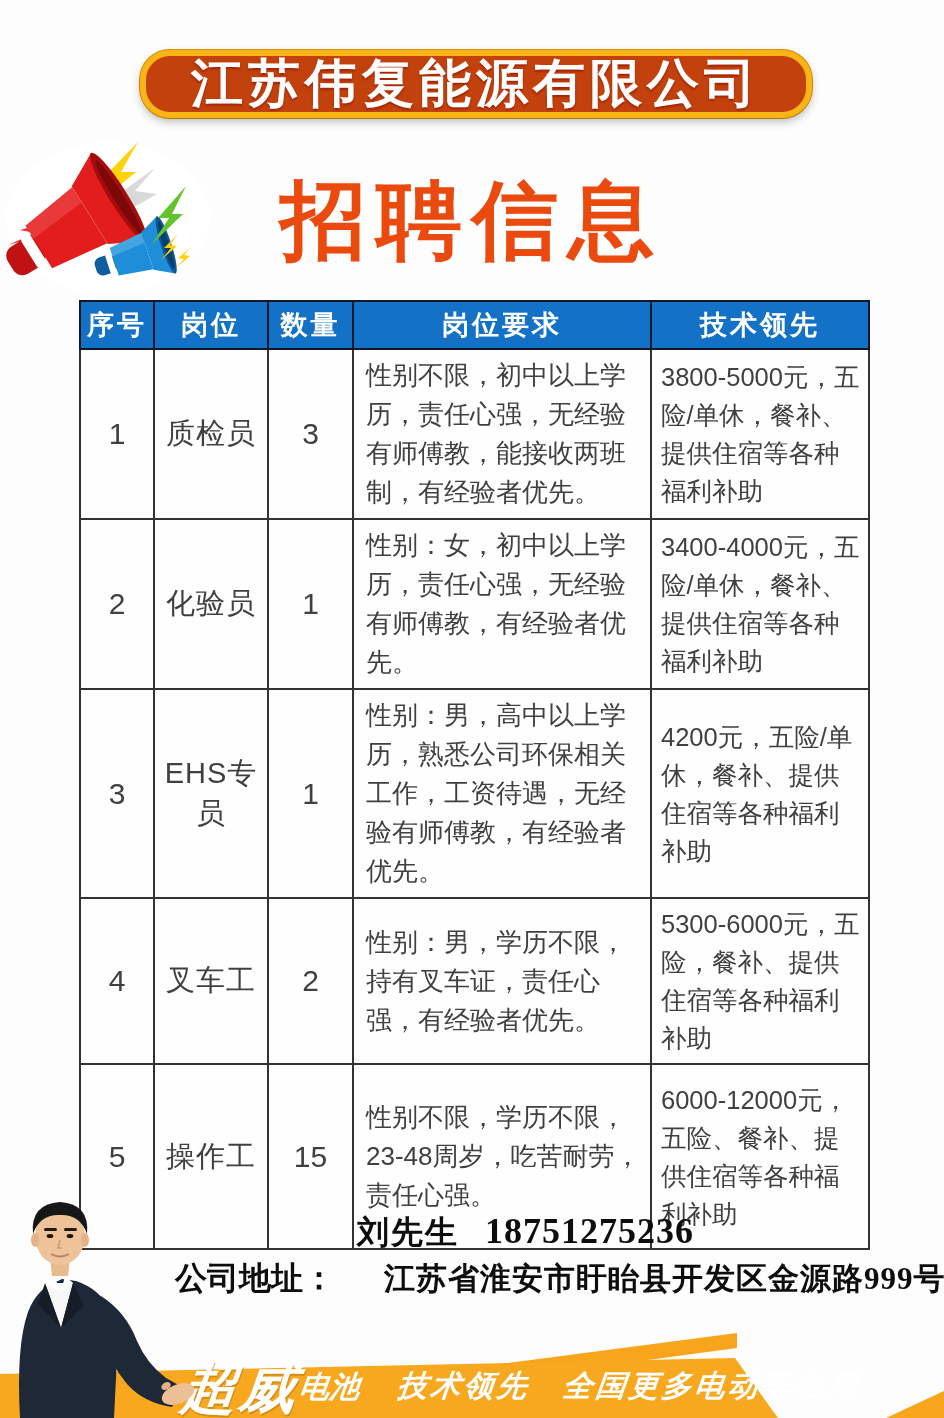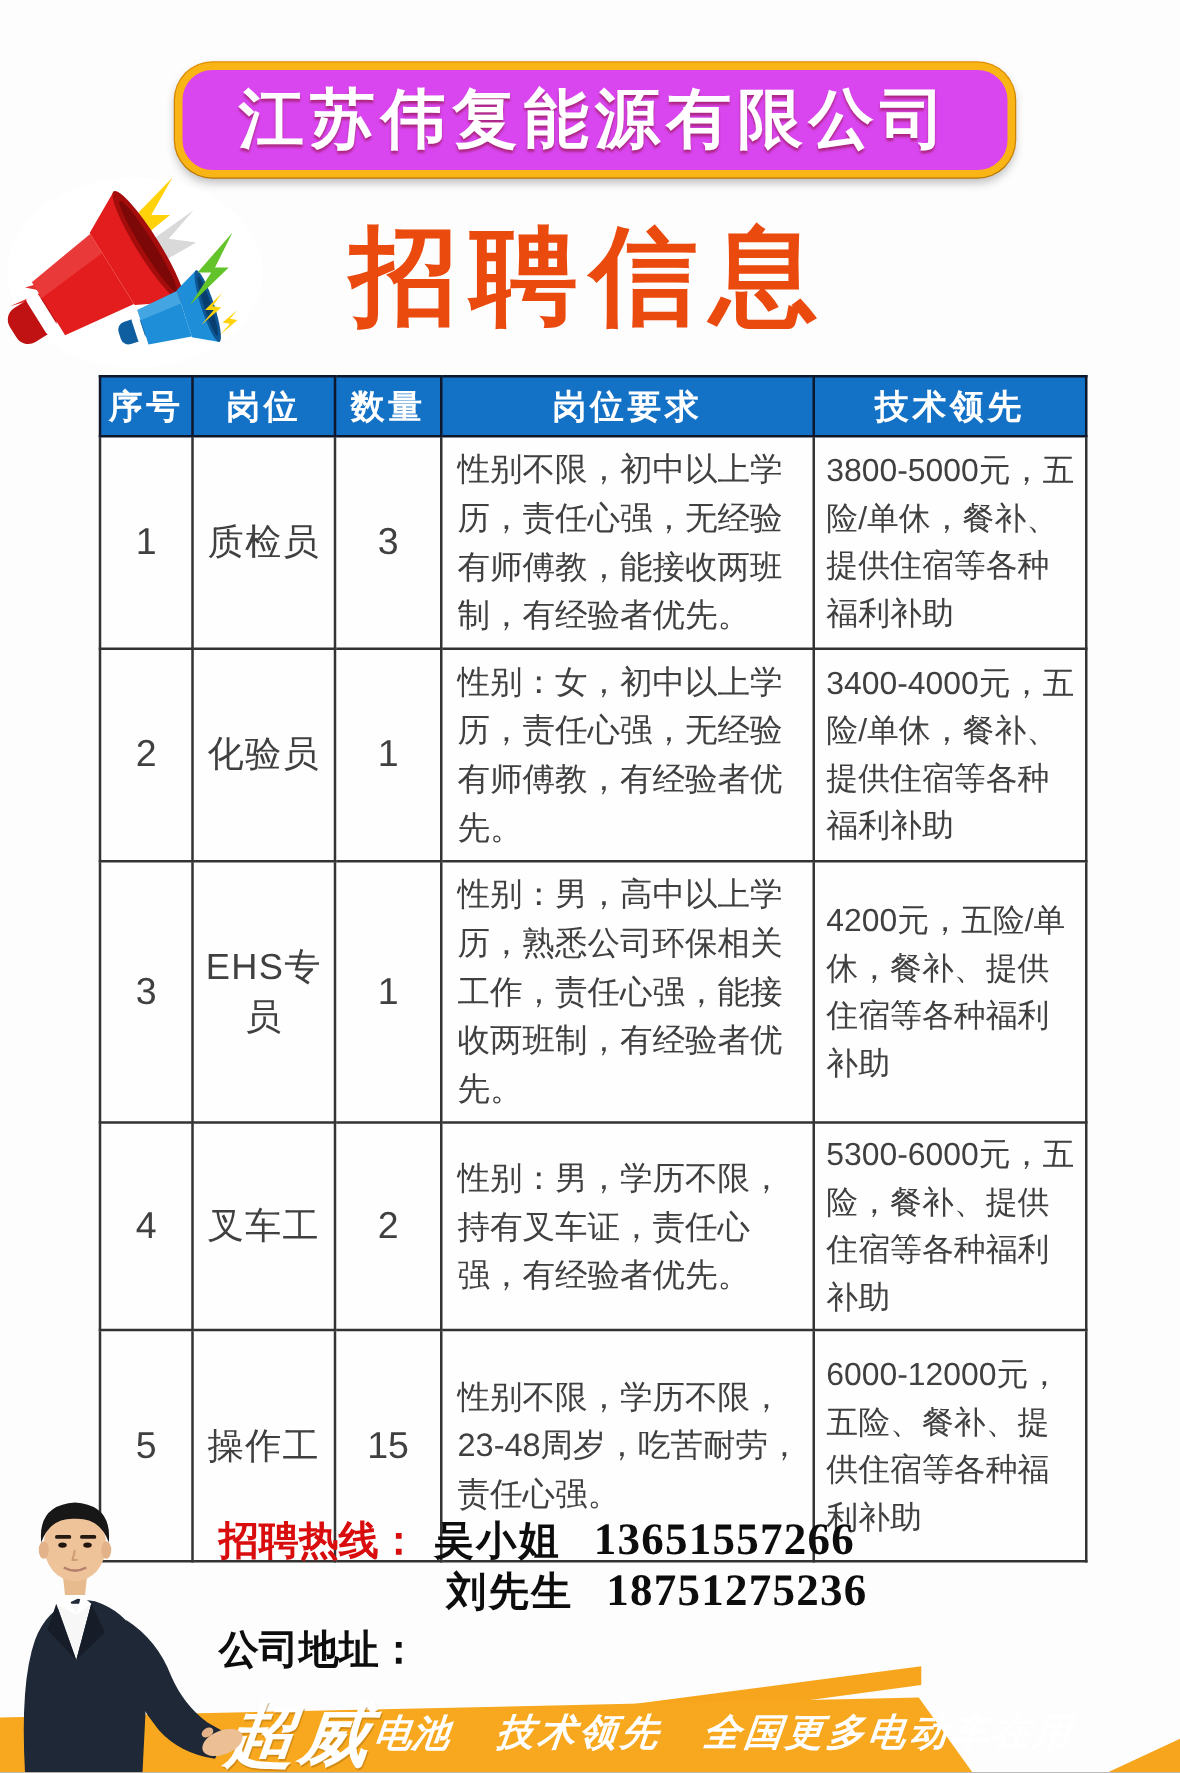--- a/index.html
+++ b/index.html
@@ -3,22 +3,22 @@
 <meta charset="utf-8">
 <style>
   html,body{margin:0;padding:0;background:#888;}
   #page{
     position:relative;width:944px;height:1418px;margin:0 auto;
     background:#fdfdfd;overflow:hidden;
     font-family:"Liberation Sans","DejaVu Sans",sans-serif;
   }
   
   .company-banner{
-    position:absolute;left:140px;top:50px;width:672px;height:92px;
-    box-sizing:border-box;background:#d946ef;
+    position:absolute;left:140px;top:50px;width:672px;height:68px;
+    box-sizing:border-box;background:#c2410c;
     border:6px solid #f9b415;border-radius:30px;
     box-shadow:0 4px 8px rgba(0,0,0,.25),0 0 0 1px #e89303;
     display:flex;align-items:center;justify-content:center;
   }
   .company-banner .txt{
     color:#ffffff;font-family:"Liberation Serif","DejaVu Serif",serif;
     font-weight:900;font-size:52px;letter-spacing:5px;white-space:nowrap;
     text-shadow:0 2px 2px rgba(120,0,0,.45);
   }
   
@@ -142,52 +142,48 @@
       <td class="c">2</td>
       <td class="pos">化验员</td>
       <td class="c">1</td>
       <td class="req">性别：女，初中以上学历，责任心强，无经验有师傅教，有经验者优先。</td>
       <td class="sal">3400-4000元，五险/单休，餐补、提供住宿等各种福利补助</td>
     </tr>
     <tr style="height:162px">
       <td class="c">3</td>
       <td class="pos">EHS专员</td>
       <td class="c">1</td>
-      <td class="req">性别：男，高中以上学历，熟悉公司环保相关工作，责任心强，能接收两班制，有经验者优先。</td>
+      <td class="req">性别：男，高中以上学历，熟悉公司环保相关工作，工资待遇，无经验有师傅教，有经验者优先。</td>
       <td class="sal">4200元，五险/单休，餐补、提供住宿等各种福利补助</td>
     </tr>
     <tr style="height:160px">
       <td class="c">4</td>
       <td class="pos">叉车工</td>
       <td class="c">2</td>
       <td class="req">性别：男，学历不限，持有叉车证，责任心强，有经验者优先。</td>
       <td class="sal">5300-6000元，五险，餐补、提供住宿等各种福利补助</td>
     </tr>
     <tr style="height:185px">
       <td class="c">5</td>
       <td class="pos">操作工</td>
       <td class="c">15</td>
       <td class="req">性别不限，学历不限，23-48周岁，吃苦耐劳，责任心强。</td>
       <td class="sal">6000-12000元，五险、餐补、提供住宿等各种福利补助</td>
     </tr>
   </tbody>
     </table>
 
   <div class="contact">
-    <div class="cl">
-      <span class="hot">招聘热线：</span>
-      <span class="name">吴小姐</span>
-      <span class="ph">13651557266</span>
-    </div>
     <div class="cl indent">
       <span class="name">刘先生</span>
       <span class="ph">18751275236</span>
     </div>
     <div class="cl addr">
       <span>公司地址：</span>
+      <span class="addrtxt">江苏省淮安市盱眙县开发区金源路999号</span>
     </div>
   </div>
 
   <svg class="ribbon" viewBox="0 0 944 88">
     <polygon points="455,40 737,3 737,18 455,56" fill="#f6a51d"></polygon>
     <polygon points="0,44 735,28 778,88 0,88" fill="#f7a81f"></polygon>
     <polygon points="886,88 944,61 944,88" fill="#f6a51d"></polygon>
   </svg>
   <div class="ribbon-text">
     <span class="brand">超威</span>

